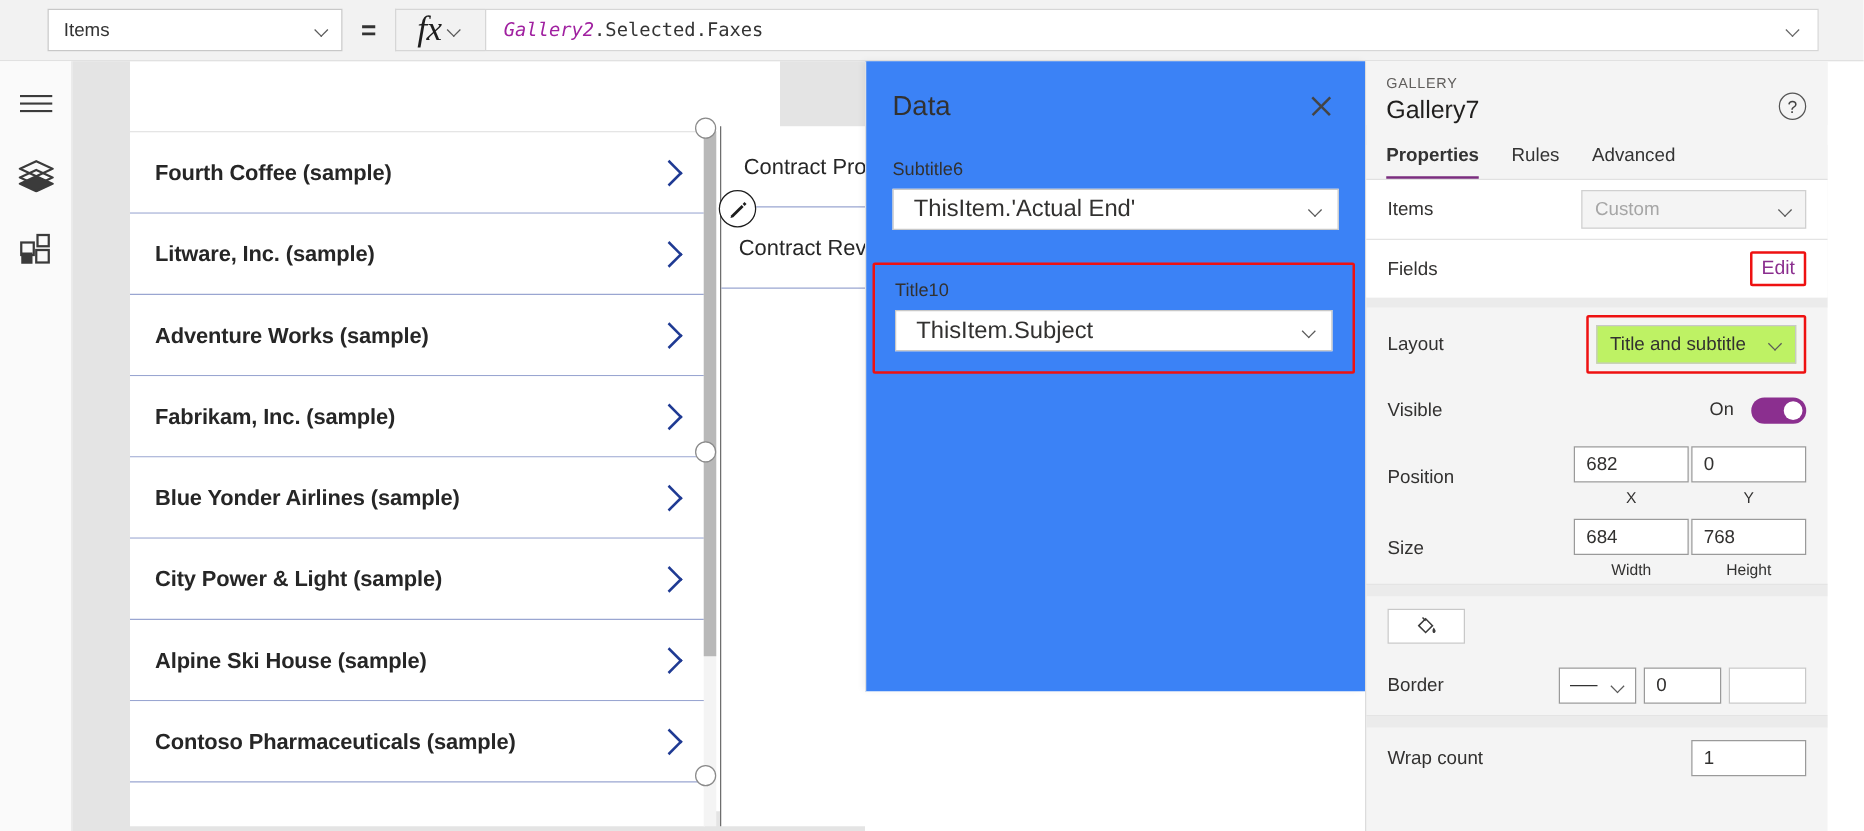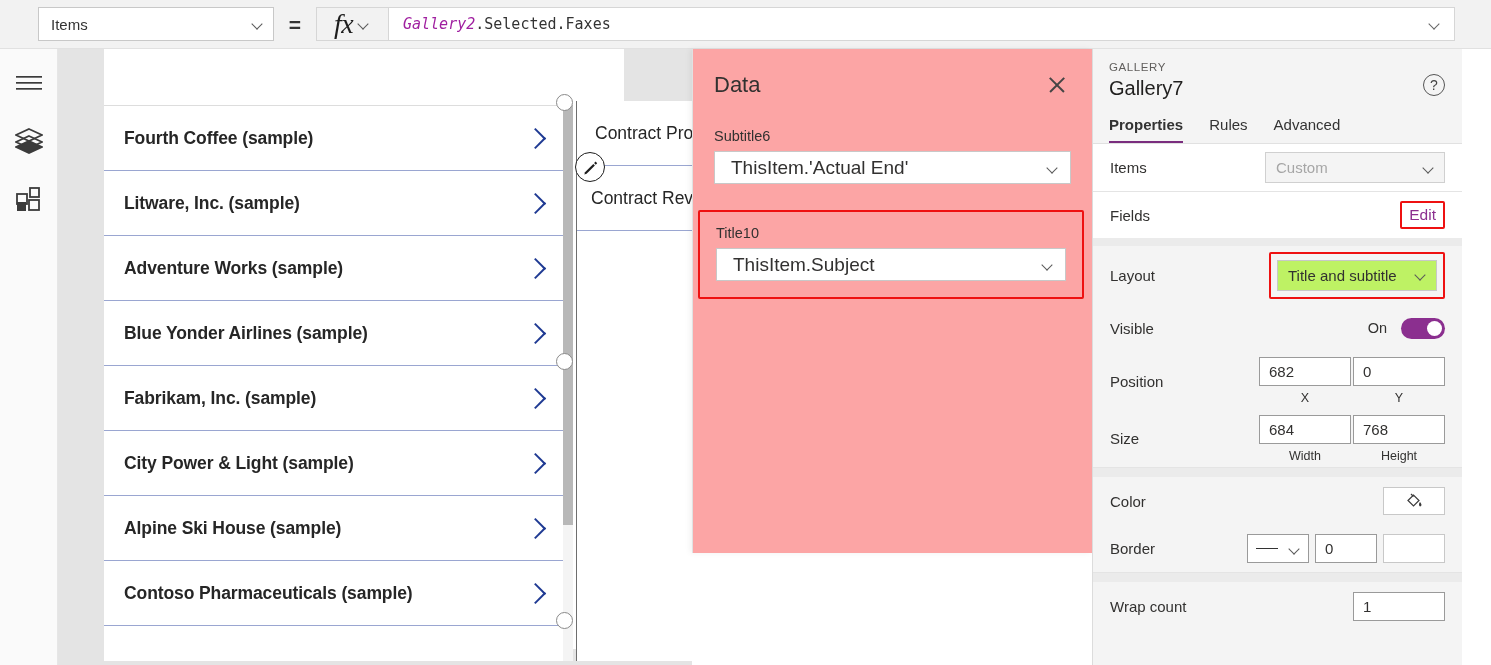--- a/index.html
+++ b/index.html
@@ -144,21 +144,21 @@
   }
   .edit-badge {
     position: absolute; width: 30px; height: 30px; border-radius: 50%;
     background: #ffffff; border: 1.6px solid #1d1d1d;
     display: flex; align-items: center; justify-content: center; z-index: 21;
   }
 
   
   .data-panel {
     position: absolute; left: 692px; top: 49px; width: 400px; height: 504px;
-    background: #fca5a5; border-left: 1px solid #e1e1e1;
+    background: #3b82f6; border-left: 1px solid #e1e1e1;
     box-shadow: -2px 0 6px rgba(0,0,0,0.06);
   }
   .dp-head {
     display: flex; align-items: flex-start;
     padding: 23px 22px 0 21px;
   }
   .dp-title { flex: 1; font-size: 22px; color: #323130; font-weight: 400; }
   .dp-close {
     width: 26px; height: 26px; position: relative; cursor: default;
   }
@@ -344,25 +344,25 @@
       </div>
       <div class="g-item">
         <span class="g-title">Litware, Inc. (sample)</span>
         <span class="g-chev"></span>
       </div>
       <div class="g-item">
         <span class="g-title">Adventure Works (sample)</span>
         <span class="g-chev"></span>
       </div>
       <div class="g-item">
+        <span class="g-title">Fabrikam, Inc. (sample)</span>
+        <span class="g-chev"></span>
+      </div>
+      <div class="g-item">
         <span class="g-title">Blue Yonder Airlines (sample)</span>
-        <span class="g-chev"></span>
-      </div>
-      <div class="g-item">
-        <span class="g-title">Fabrikam, Inc. (sample)</span>
         <span class="g-chev"></span>
       </div>
       <div class="g-item">
         <span class="g-title">City Power &amp; Light (sample)</span>
         <span class="g-chev"></span>
       </div>
       <div class="g-item">
         <span class="g-title">Alpine Ski House (sample)</span>
         <span class="g-chev"></span>
       </div>
@@ -492,21 +492,20 @@
         <span class="numcell">
           <span class="numin">768</span>
           <span class="numcap">Height</span>
         </span>
       </span>
     </div>
 
     <div class="gap2"></div>
 
     <div class="row h48">
-      <span class="rlabel">Color</span>
       <span class="colorbtn">
         <svg width="20" height="20" viewBox="0 0 20 20">
           <path d="M4 9.5 L9.5 4 L15 9.5 L9.5 15 Z" fill="#ffffff" stroke="#3b3b3b" stroke-width="1.2"></path>
           <path d="M7 3 L9.5 5.5" stroke="#3b3b3b" stroke-width="1.2" fill="none"></path>
           <path d="M16 11 C17.5 13 18 14 17 15 C16 16 15 15 15 13.5 C15 12.5 15.5 11.8 16 11 Z" fill="#3b3b3b"></path>
         </svg>
       </span>
     </div>
 
     <div class="row h48 sep">

